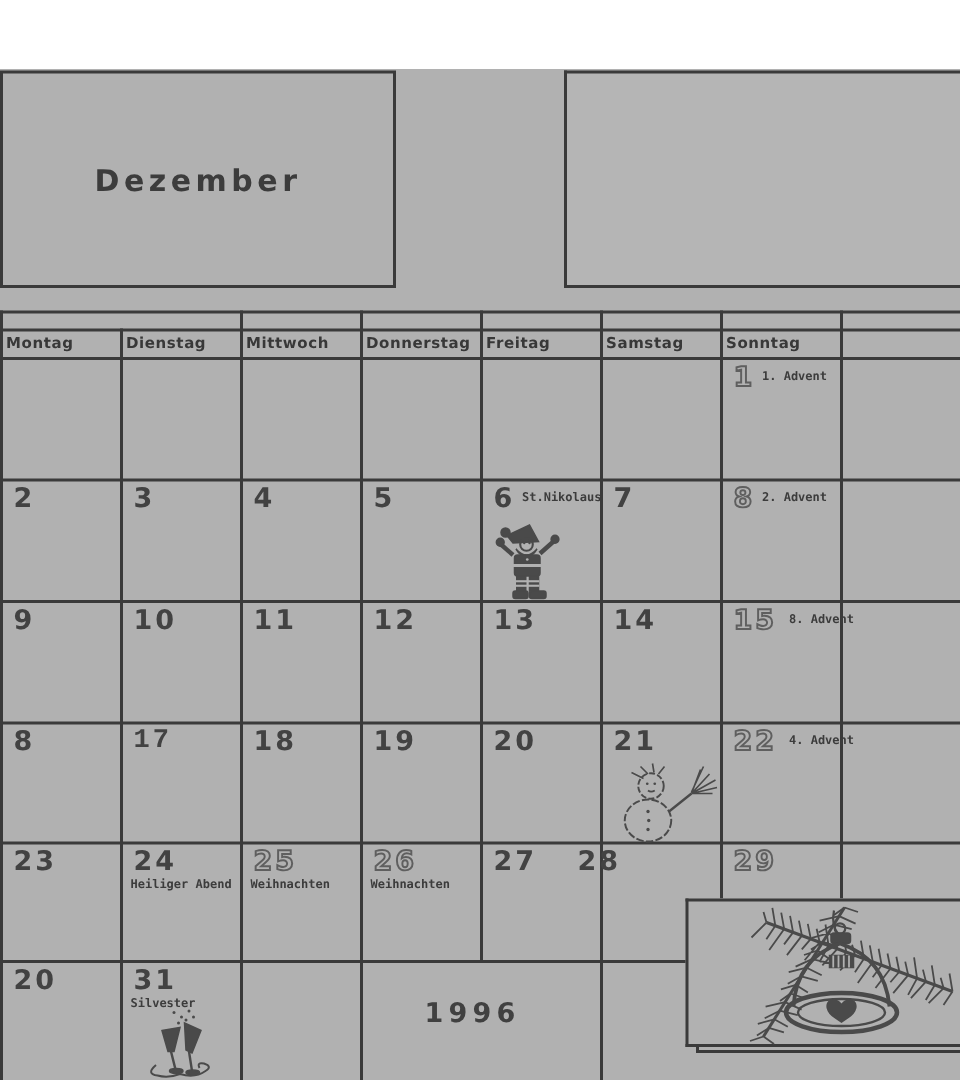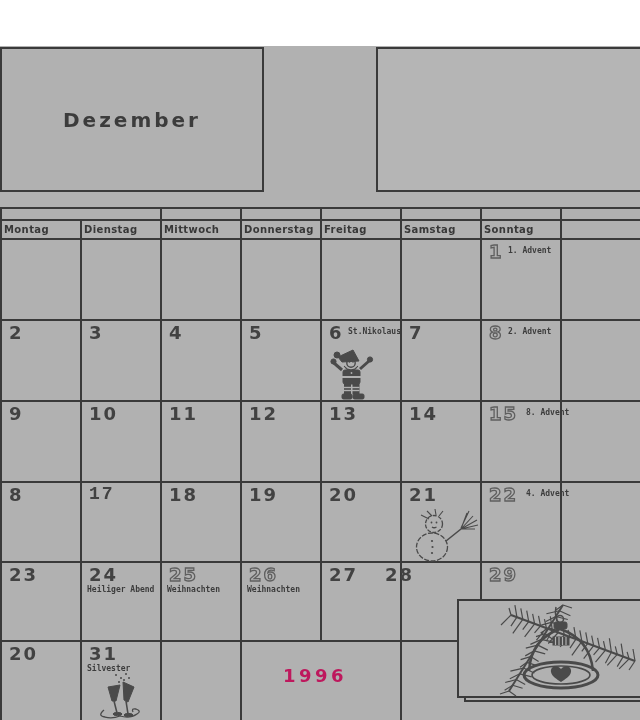--- a/index.html
+++ b/index.html
@@ -22,21 +22,21 @@
            letter-spacing:2px;color:#424242;white-space:nowrap;}
   .day-num.outline{color:transparent;-webkit-text-stroke:1.3px #5f5f5f;}
   .note{position:absolute;font-family:"DejaVu Sans Mono",monospace;font-weight:700;font-size:8px;
         line-height:9px;color:#3c3c3c;white-space:nowrap;}
   .note.right1{left:26px;top:6px;}
   .note.right2{left:44px;top:6px;}
   .note.below{left:5px;top:22px;}
   .day-icon{position:absolute;}
 
   #year-label{position:absolute;left:283px;top:665px;font-weight:700;font-size:18px;
-              letter-spacing:3.5px;color:#be185d;}
+              letter-spacing:3.5px;color:#404040;}
 
   #bell-box{left:457px;top:599px;width:183px;height:99px;border-right:none;background:#b1b1b1;z-index:6;}
   #page-behind{position:absolute;left:464px;top:698px;width:176px;height:4px;z-index:5;
                border-left:2px solid #3a3a3a;border-bottom:2px solid #3a3a3a;box-sizing:border-box;}
 </style>
 </head>
 <body>
 
 <div id="canvas">
   <div id="graybg"></div>

